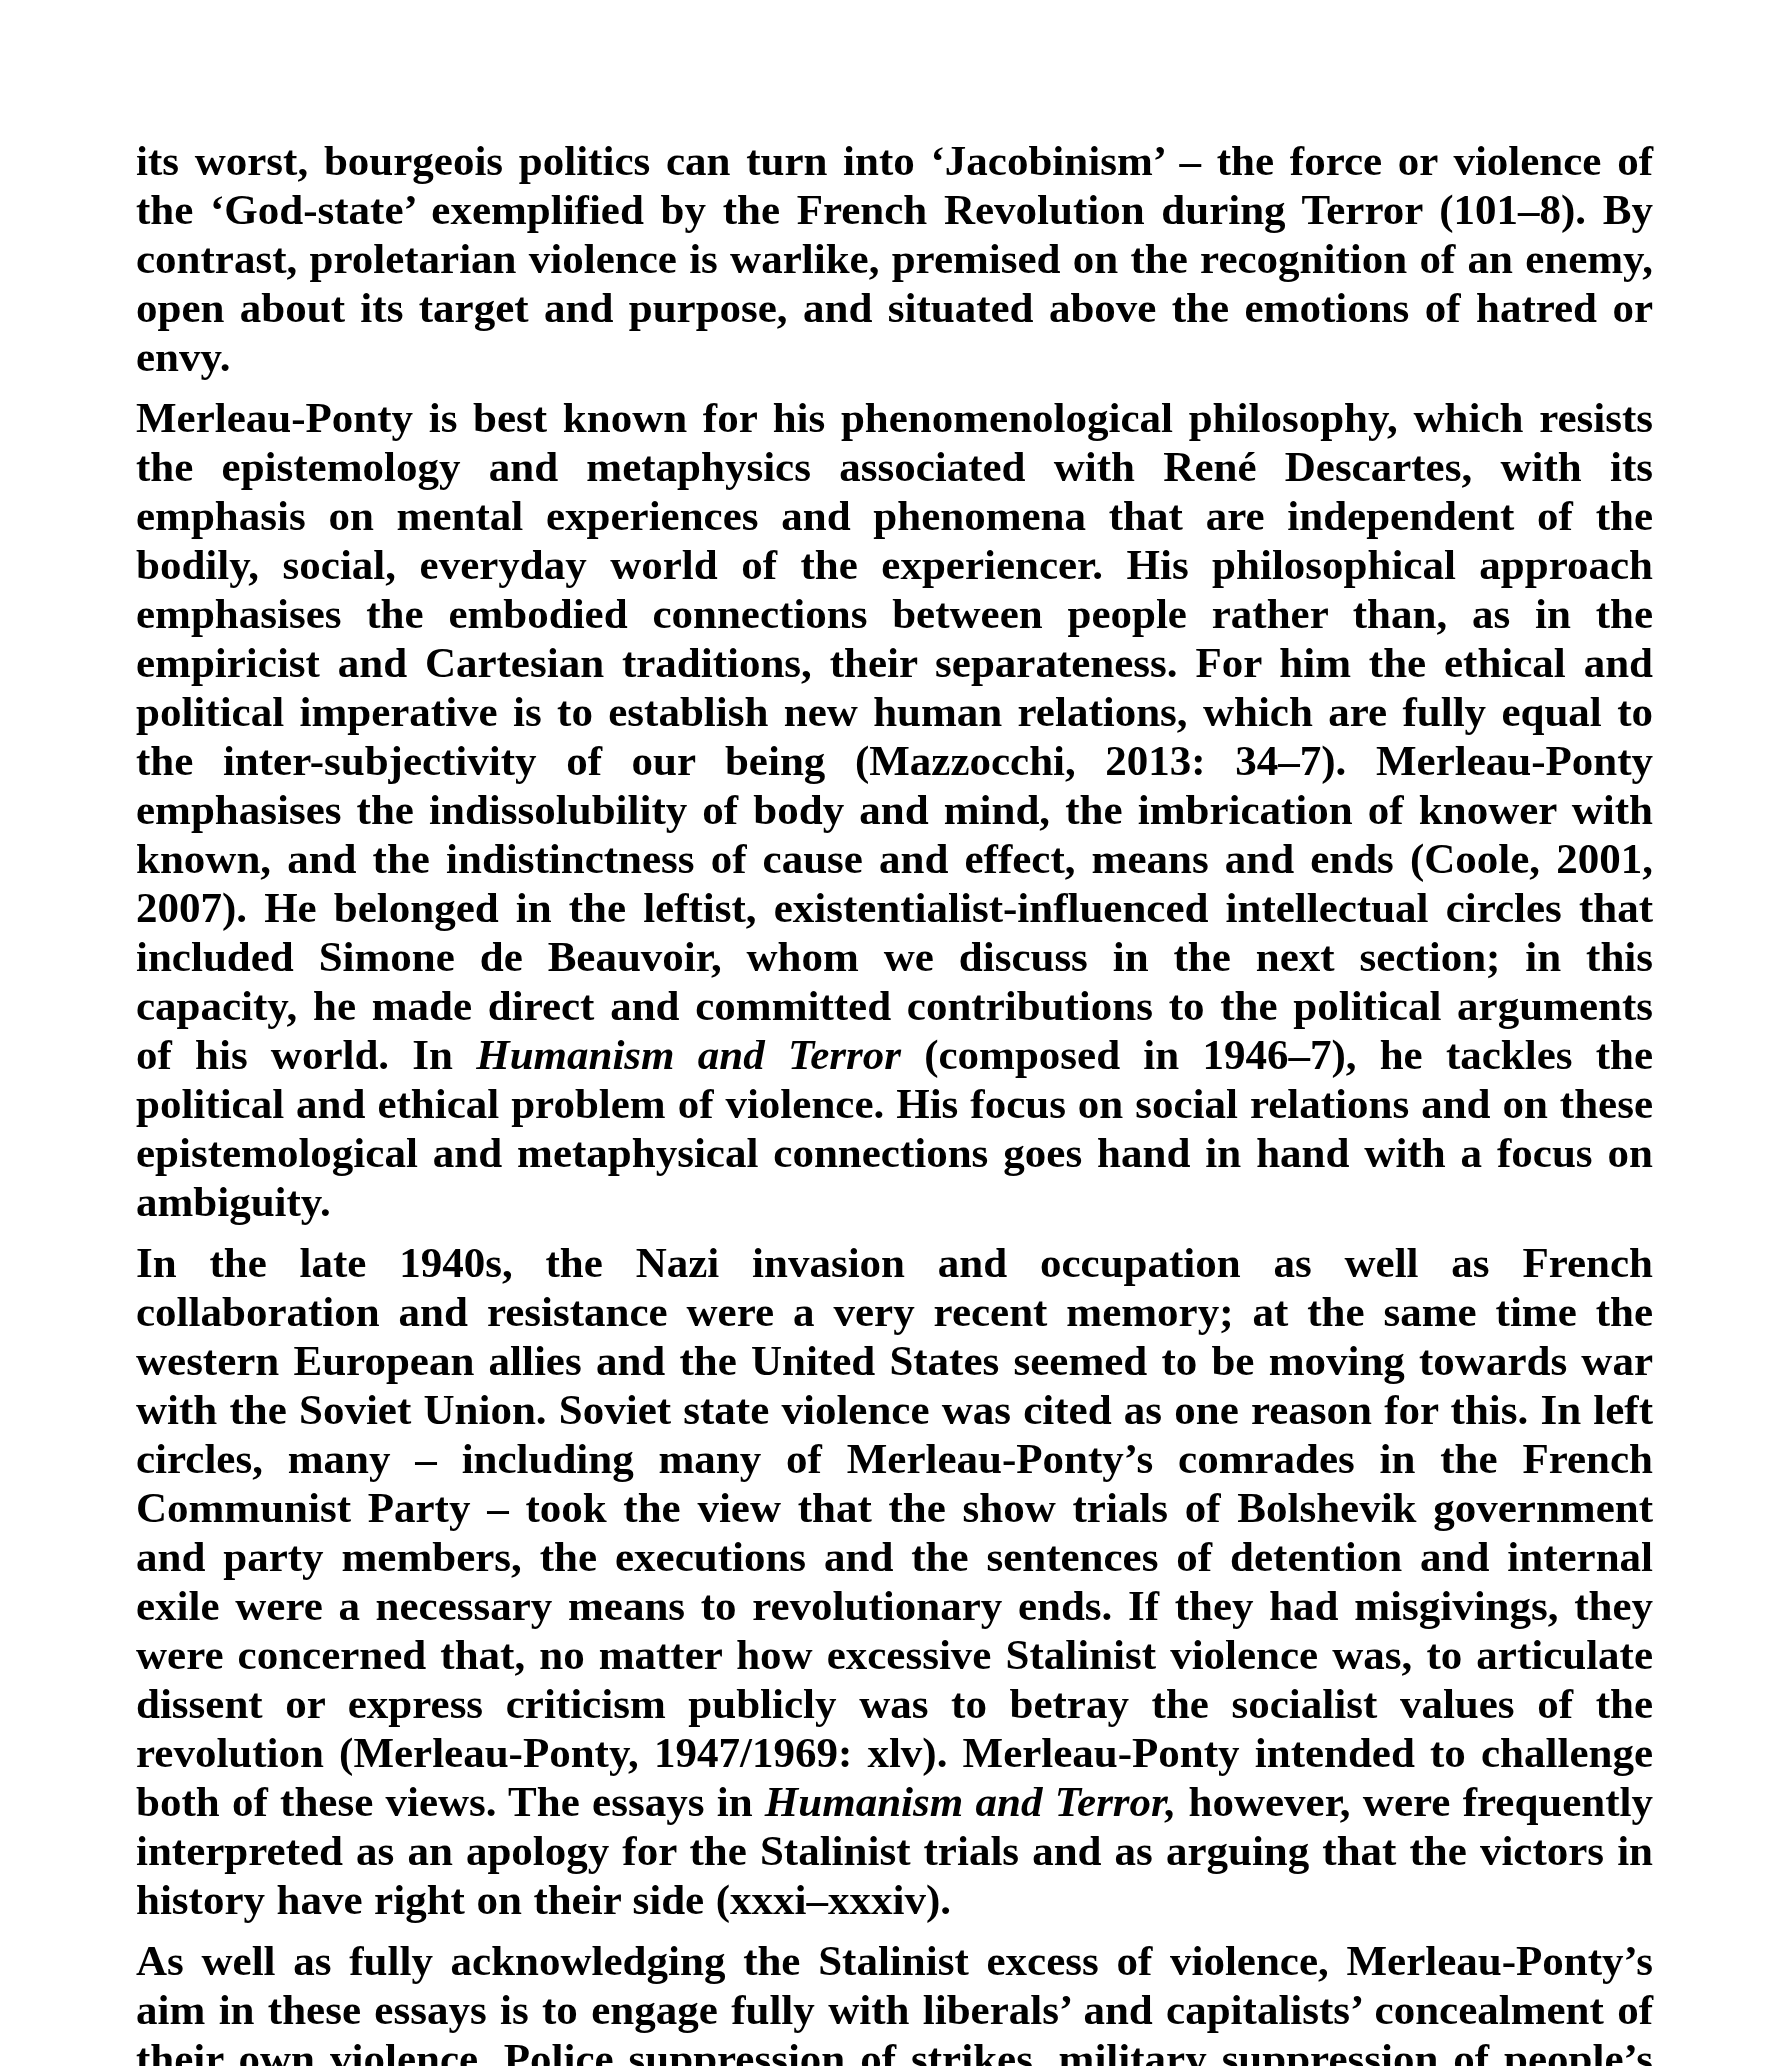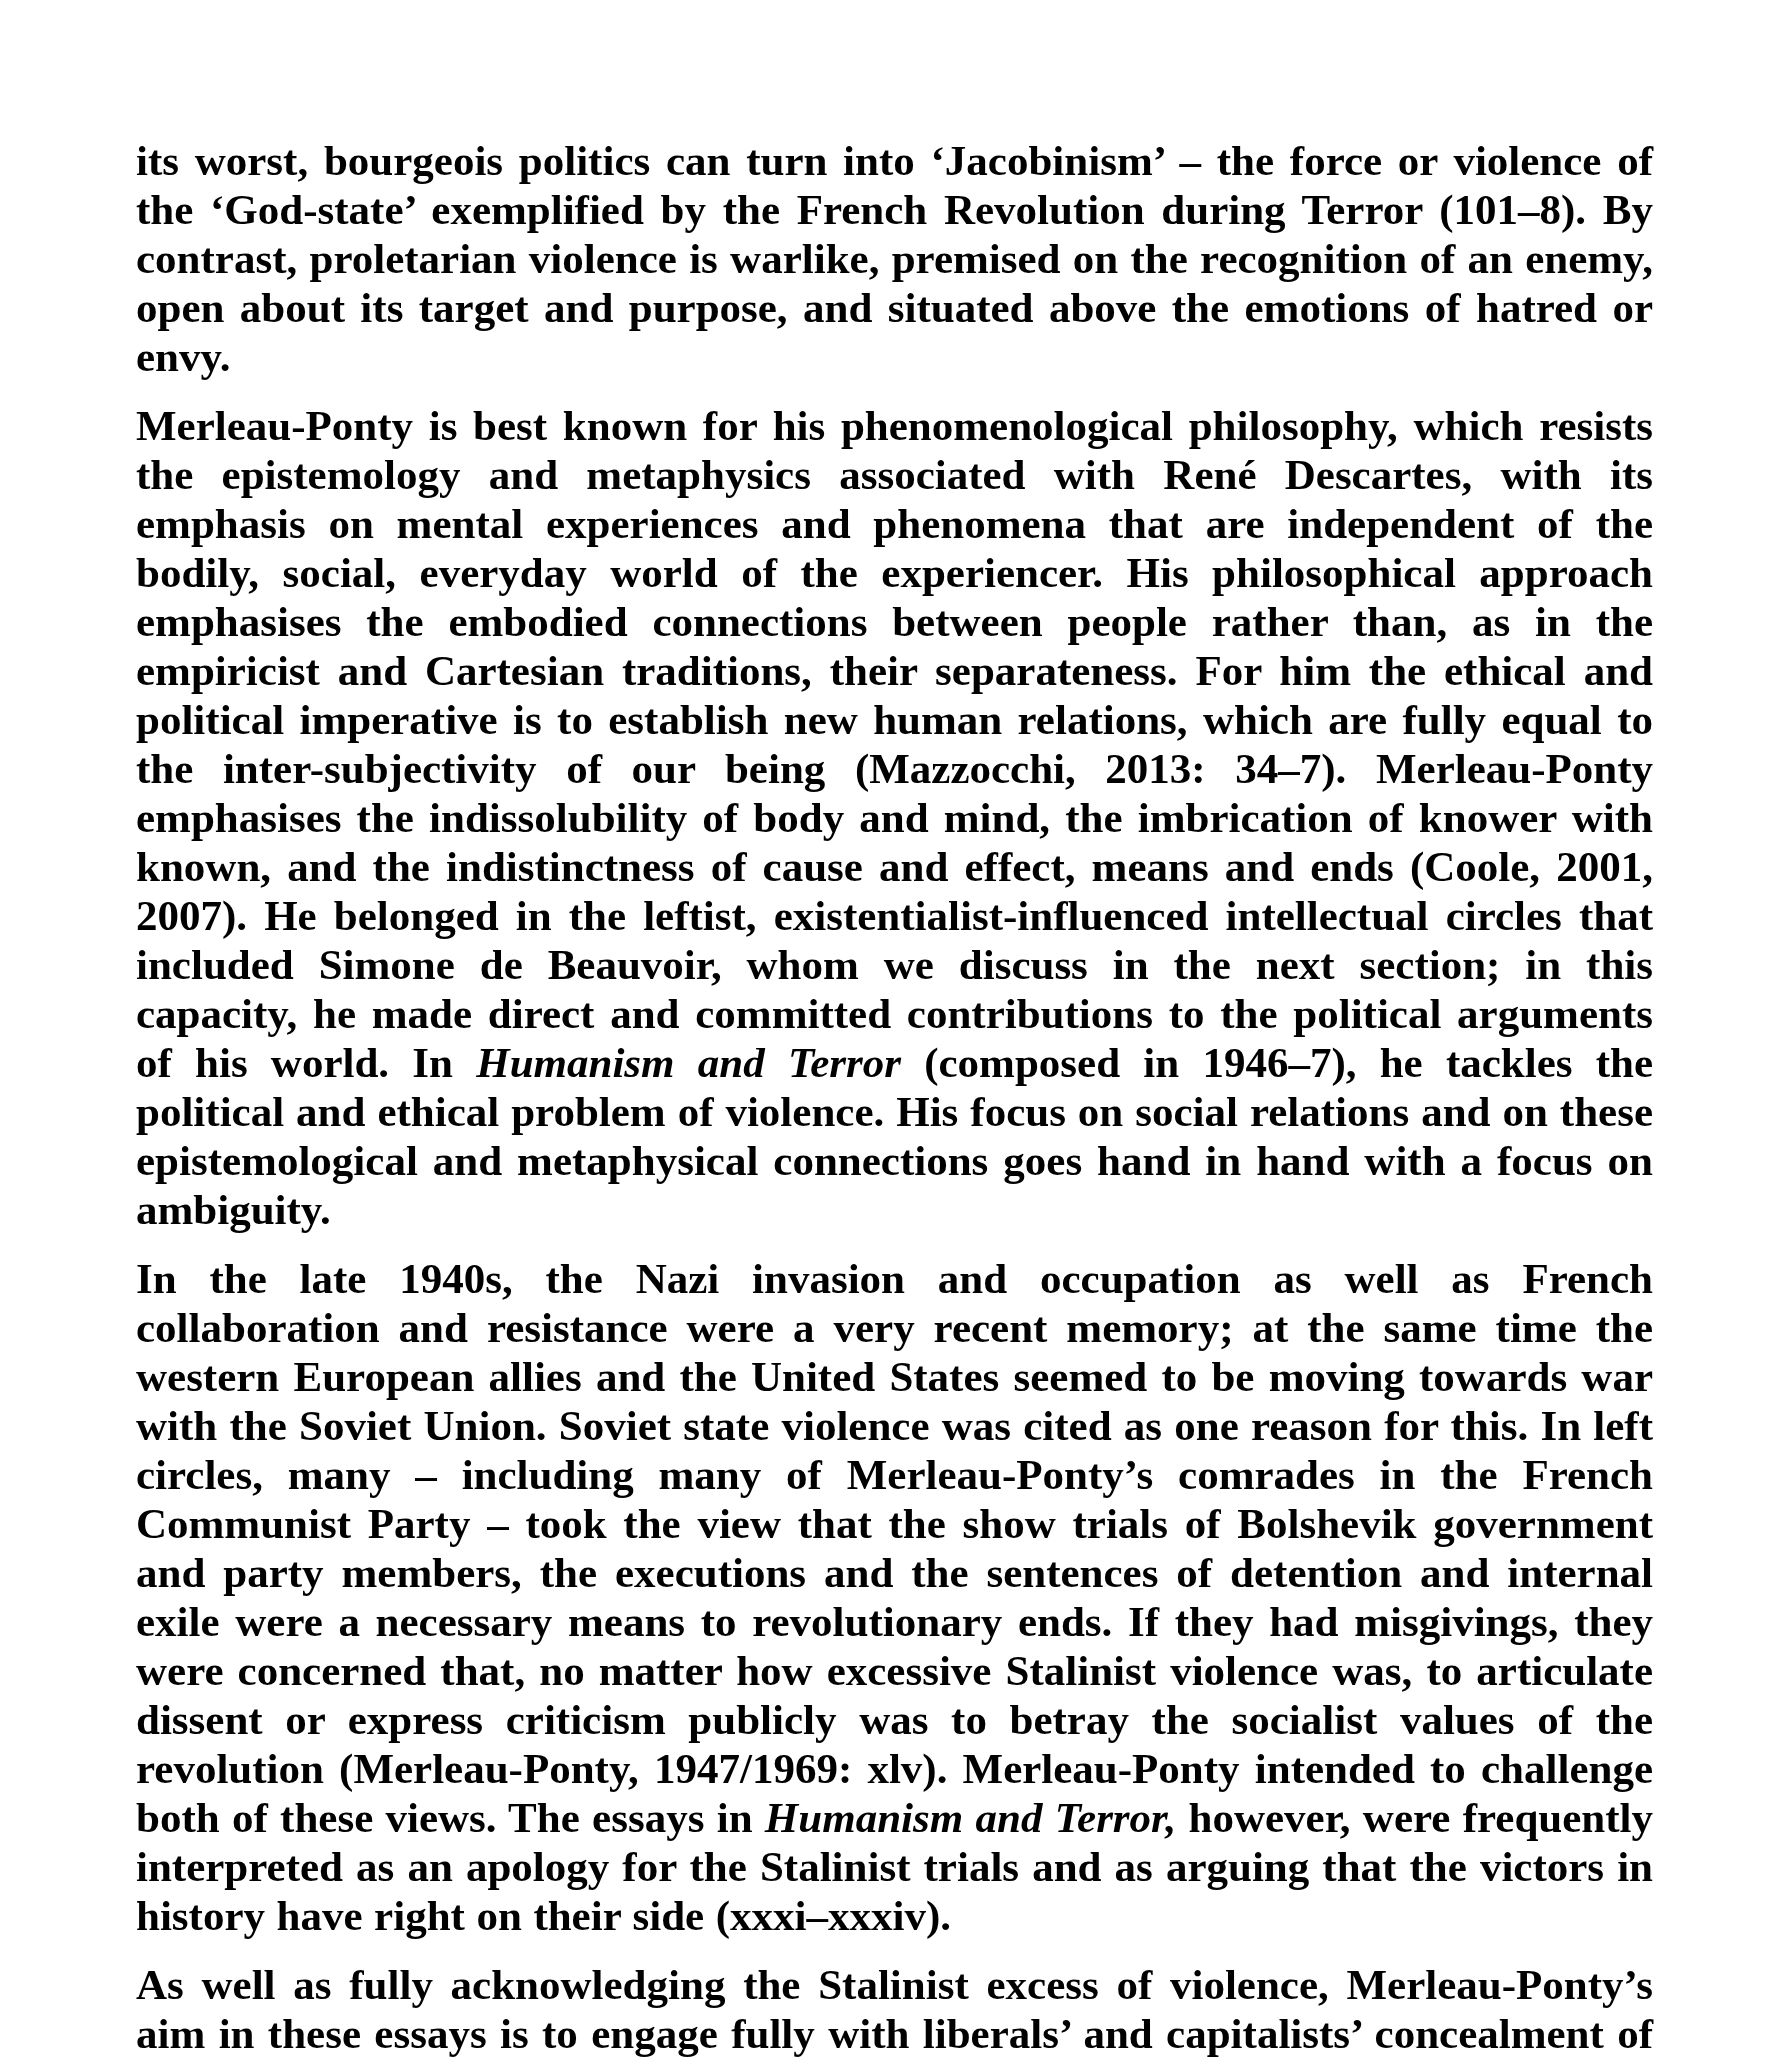--- a/index.html
+++ b/index.html
@@ -15,21 +15,21 @@
   .para {
     margin: 0;
     font-size: 43px;
     line-height: 49px;
     text-align: justify;
     text-align-last: left;
     hyphens: none;
     word-spacing: 0.8px;
     font-weight: bold;
   }
-  .para + .para { margin-top: 20px; }
+  .para + .para { margin-top: 12px; }
   .para em { font-style: italic; }
   .heading {
     margin: 38px 0 26px 0;
     font-family: "Liberation Sans", "DejaVu Sans", sans-serif;
     font-weight: bold;
     font-size: 51px;
     line-height: 62px;
     letter-spacing: -0.4px;
   }
 </style>

